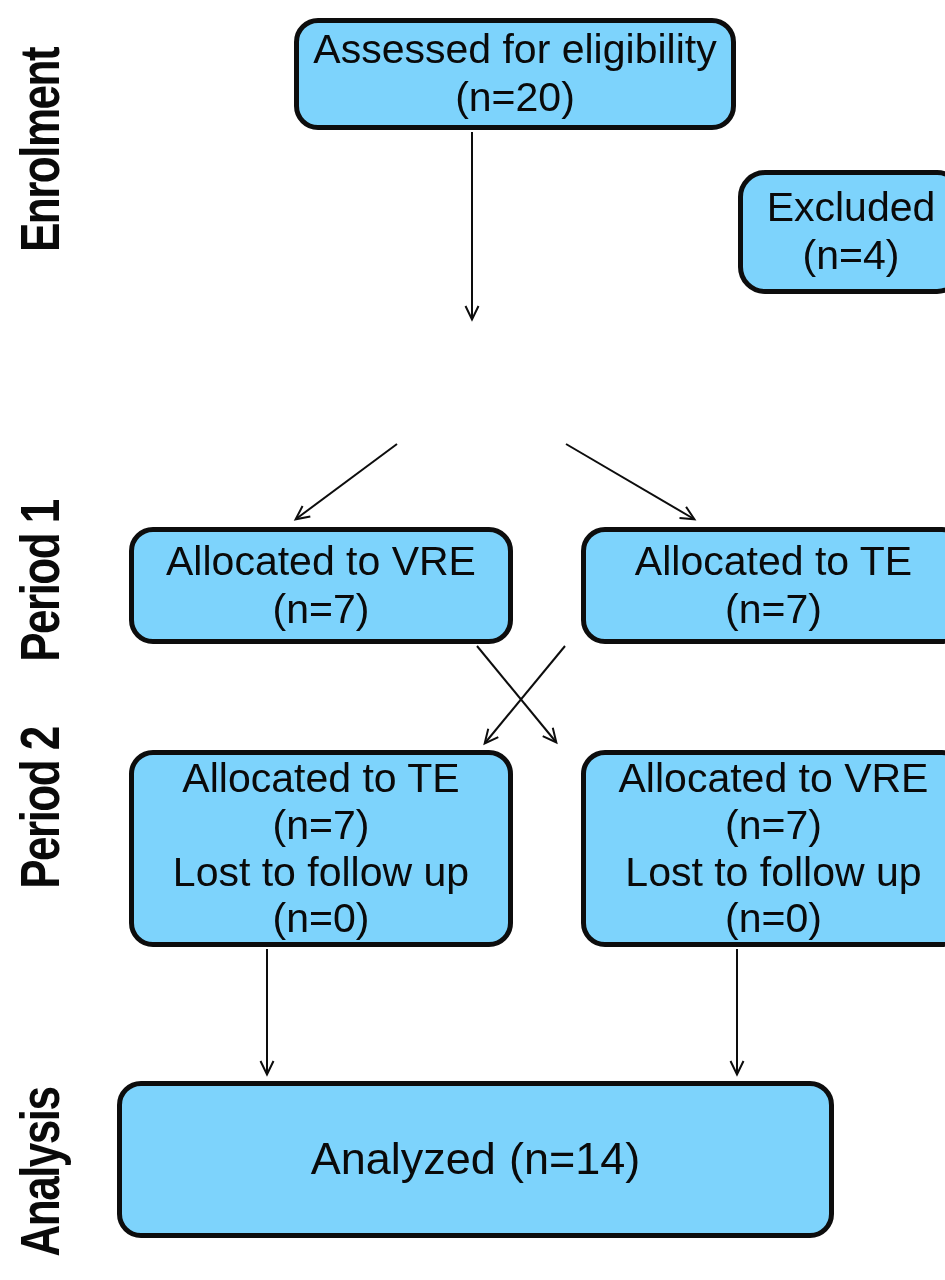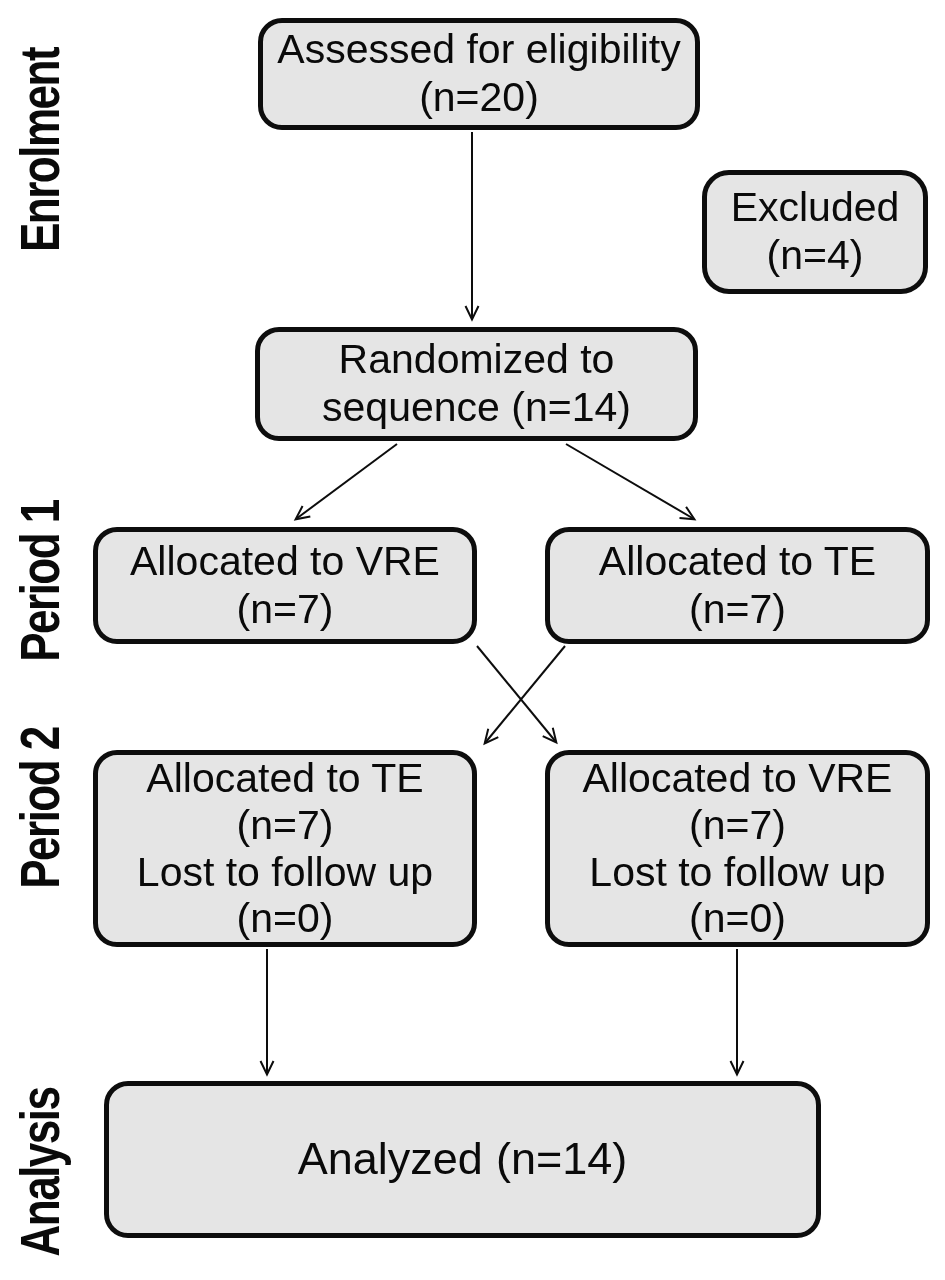--- a/index.html
+++ b/index.html
@@ -18,43 +18,44 @@
   }
   .arrows {
     position: absolute;
     left: 0;
     top: 0;
     z-index: 0;
   }
   .box {
     position: absolute;
     box-sizing: border-box;
-    background: #e5e5e5;
+    background: #7dd3fc;
     border: 5px solid #0d0d0d;
     border-radius: 24px;
     display: flex;
     flex-direction: column;
     justify-content: center;
     align-items: center;
     text-align: center;
     font-size: 41px;
     line-height: 1.16;
     z-index: 1;
+    margin-left: 36px;
   }
   .b { font-weight: normal; }
   .gap { display: inline-block; width: 13px; }
 
   .box-assessed   { left: 258px; top: 18px;   width: 442px; height: 112px; }
   .box-excluded   { left: 702px; top: 170px;  width: 226px; height: 124px; border-radius: 27px; }
   .box-randomized { left: 255px; top: 327px;  width: 443px; height: 114px; }
   .box-p1-left    { left: 93px;  top: 527px;  width: 384px; height: 117px; }
   .box-p1-right   { left: 545px; top: 527px;  width: 385px; height: 117px; }
   .box-p2-left    { left: 93px;  top: 750px;  width: 384px; height: 197px; line-height: 1.14; }
   .box-p2-right   { left: 545px; top: 750px;  width: 385px; height: 197px; line-height: 1.14; }
-  .box-analysis   { left: 104px;  top: 1081px; width: 717px; height: 157px; font-size: 45px; line-height: 1.22; }
+  .box-analysis   { left: 81px;  top: 1081px; width: 717px; height: 157px; font-size: 45px; line-height: 1.22; }
 
   .stage-label {
     position: absolute;
     left: 40px;
     font-weight: bold;
     font-size: 44px;
     letter-spacing: -1.5px;
     white-space: nowrap;
     transform: translate(-50%, -50%) rotate(-90deg) scale(1, 1.28);
     z-index: 1;
@@ -92,24 +93,20 @@
   <div class="box box-assessed">
     <div>Assessed for eligibility</div>
     <div class="b">(n=20)</div>
   </div>
 
   <div class="box box-excluded">
     <div>Excluded</div>
     <div class="b">(n=4)</div>
   </div>
 
-  <div class="box box-randomized">
-    <div>Randomized to</div>
-    <div><span>sequence </span><span class="b">(n=14</span><span>)</span></div>
-  </div>
 
   <div class="box box-p1-left">
     <div>Allocated to VRE</div>
     <div class="b">(n=7)</div>
   </div>
 
   <div class="box box-p1-right">
     <div>Allocated to TE</div>
     <div class="b">(n=7)</div>
   </div>

